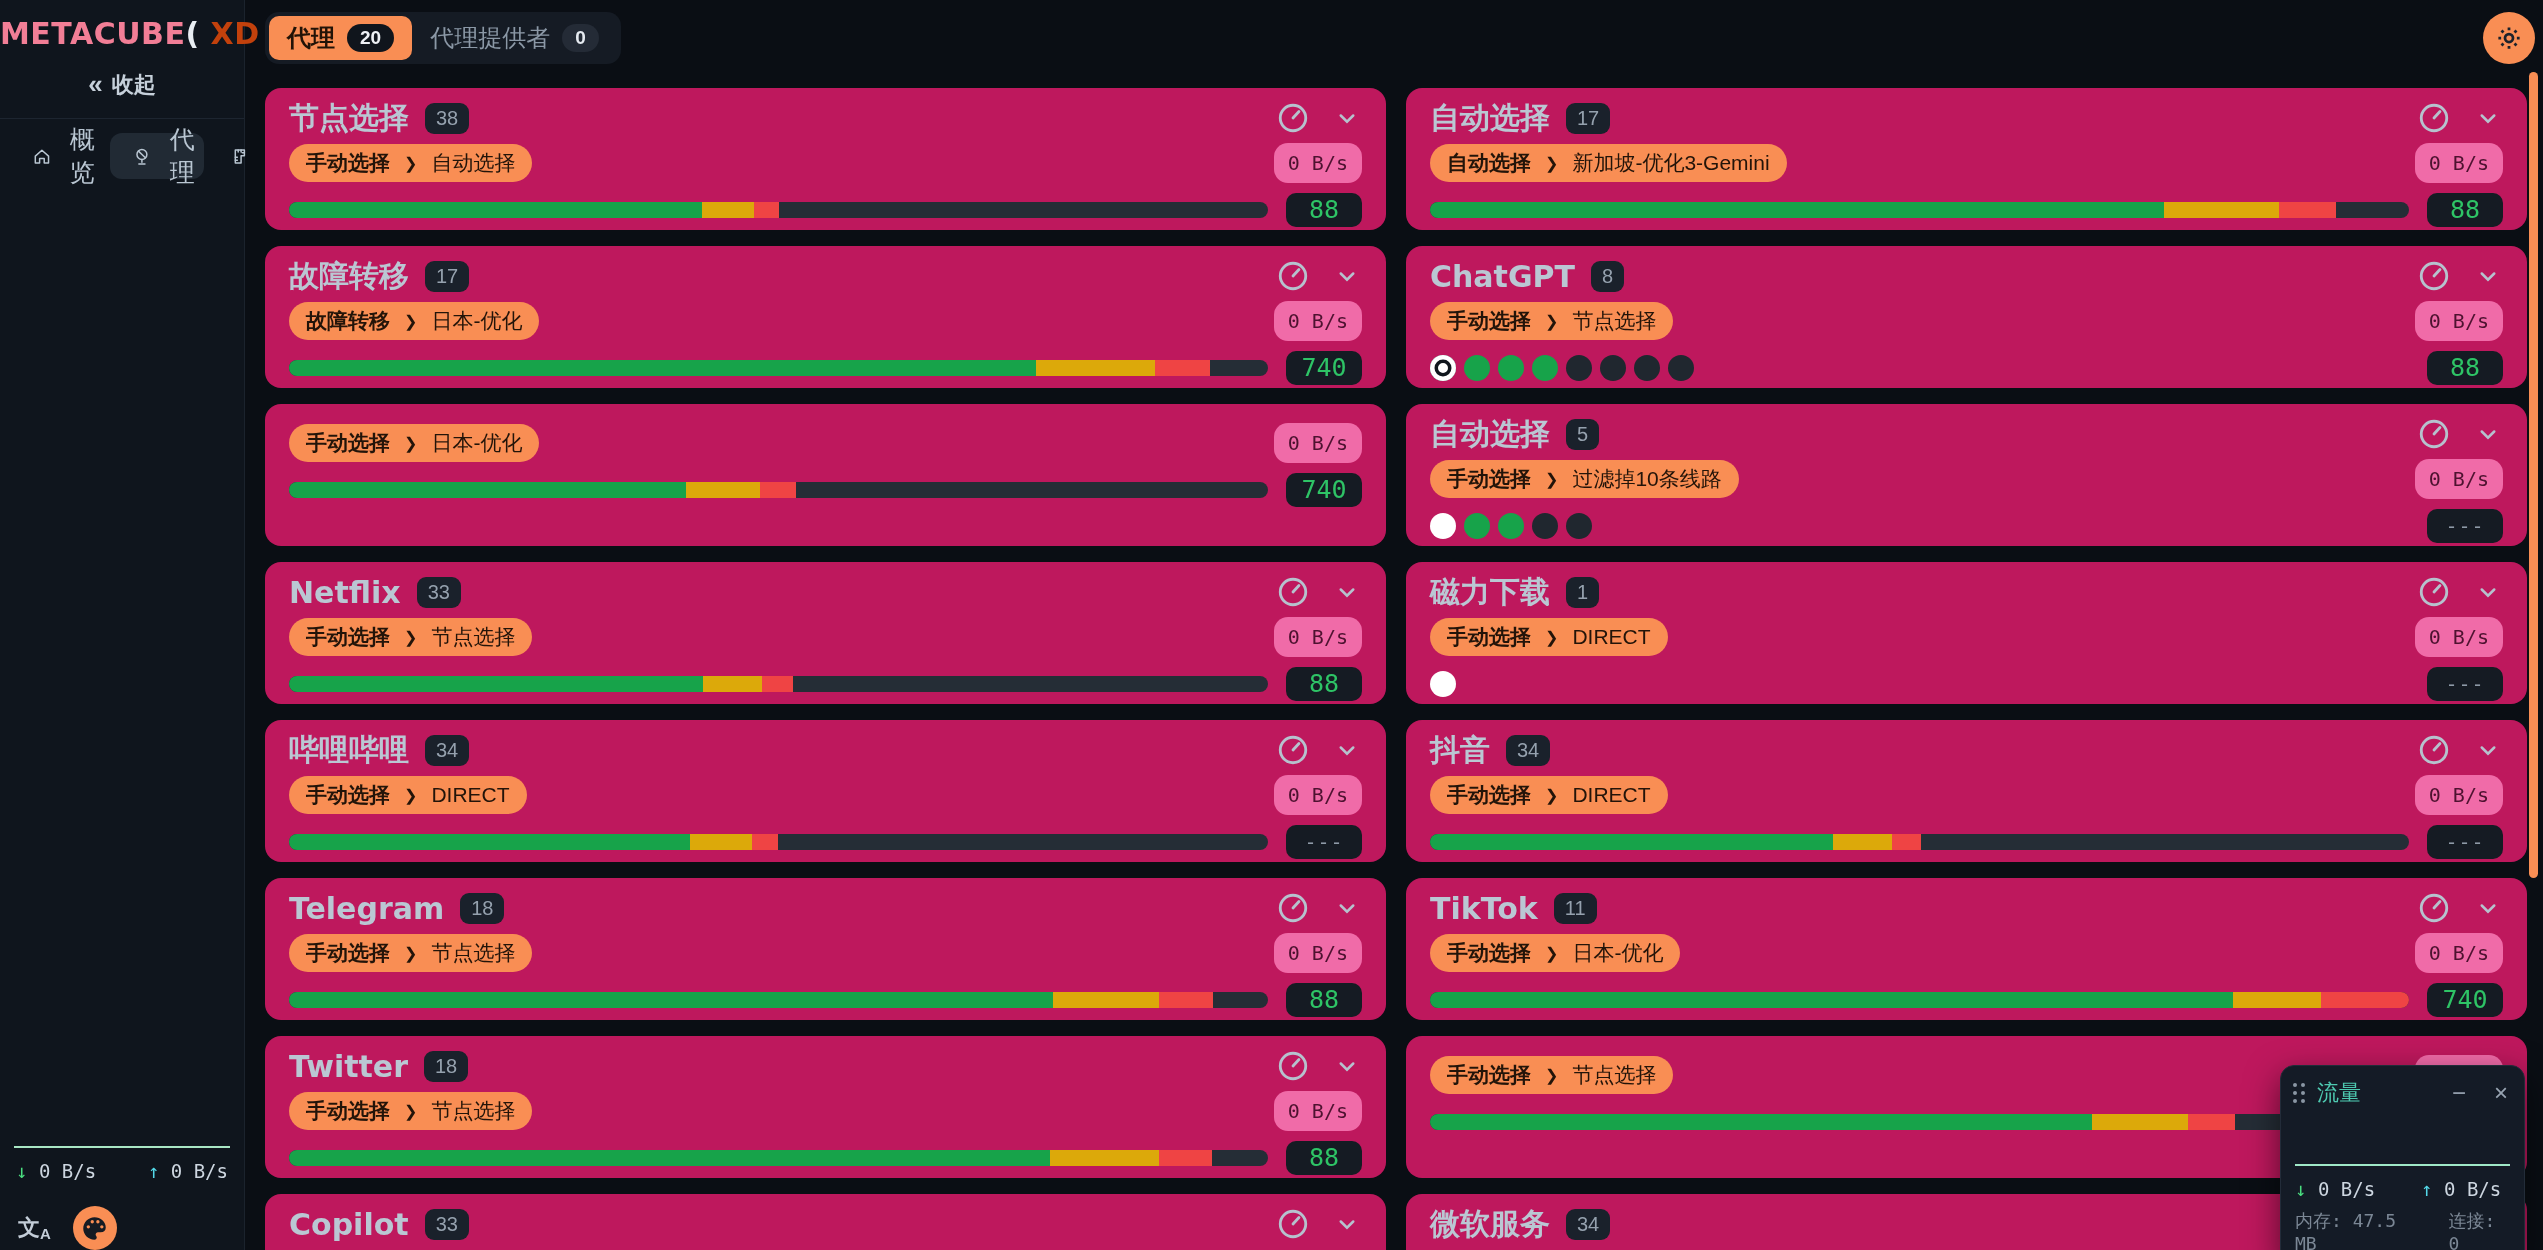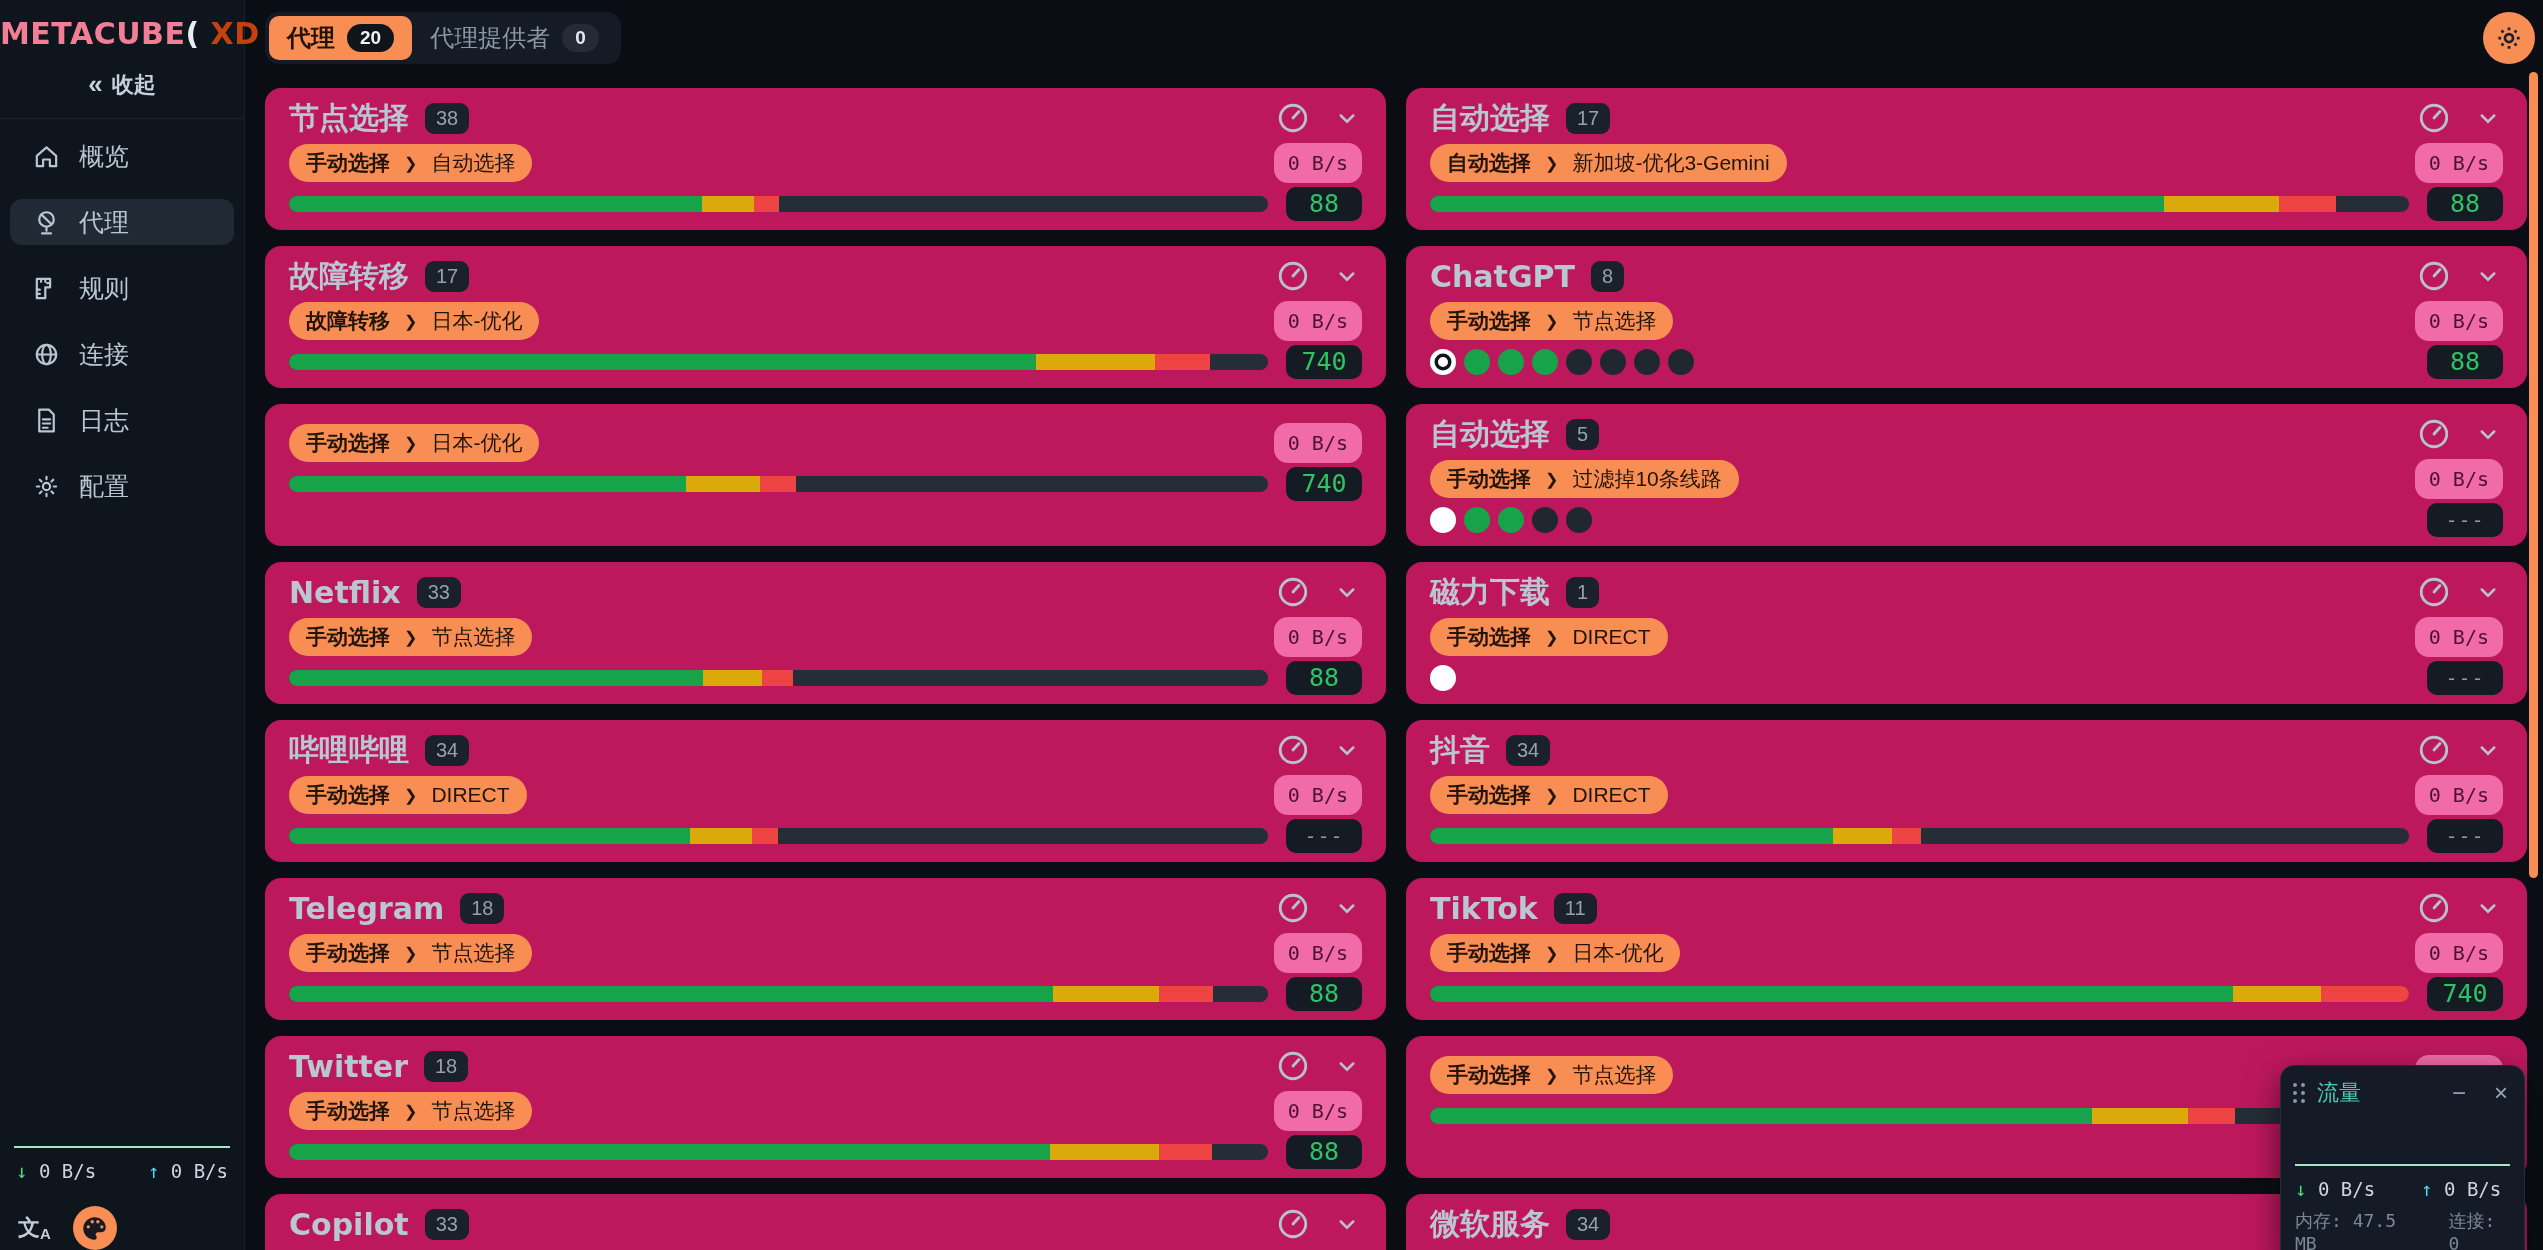--- a/index.html
+++ b/index.html
@@ -8,21 +8,21 @@
 
   
   .sidebar { position:absolute; left:0; top:0; width:245px; height:1250px; background:#0f151d; border-right:1px solid #1b232d; }
   .logo { text-align:center; padding-top:16px; font-family:"DejaVu Sans", sans-serif; font-size:30px; font-weight:bold; letter-spacing:.5px; white-space:nowrap; }
   .logo .pink { color:#f27e96; }
   .logo .paren { color:#e8edf2; }
   .logo .xd { color:#c2410c; }
   .collapse { display:flex; justify-content:center; align-items:center; gap:12px; margin-top:18px; color:#c6d0da; font-size:22px; font-weight:bold; cursor:pointer; }
   .collapse .chev { font-size:26px; letter-spacing:-3px; }
   .side-divider { height:1px; background:#1d2530; margin-top:18px; }
-  .nav { margin:14px 10px 0 10px; display:flex; flex-direction:column; gap:20px; }
+  .nav { margin:14px 10px 0 10px; display:flex; flex-direction:row; gap:6px; }
   .nav-item { display:flex; align-items:center; gap:18px; height:46px; border-radius:12px; padding-left:22px; font-size:25px; color:#b9c6d2; cursor:pointer; }
   .nav-item.active { background:#212a34; }
   .nav-item svg { width:29px; height:29px; stroke:#b9c6d2; fill:none; stroke-width:1.8; stroke-linecap:round; stroke-linejoin:round; }
 
   .side-bottom { position:absolute; left:0; right:0; bottom:0; }
   .green-line { height:2px; background:#a8e6c3; margin:0 14px; }
   .side-speeds { display:flex; justify-content:space-between; padding:12px 16px 10px 16px; font-family:"DejaVu Sans Mono", monospace; font-size:19px; color:#cdd6e0; }
   .arrow-down { color:#4ade80; }
   .arrow-up { color:#53d8e8; }
   .side-tools { display:flex; align-items:center; gap:22px; padding:14px 0 0 18px; }
@@ -49,21 +49,21 @@
   .card-title { font-family:"DejaVu Sans", sans-serif; font-size:30px; font-weight:600; color:#bac7d3; }
   .card-count { margin-left:16px; background:#1a212b; color:#95a1ae; font-size:20px; padding:4px 11px; border-radius:9px; }
   .card-icons { margin-left:auto; display:flex; align-items:center; gap:22px; }
   .card-icons svg { stroke:#b6c2ce; fill:none; stroke-width:2; stroke-linecap:round; cursor:pointer; }
   .badge-row { display:flex; align-items:center; margin-top:8px; height:38px; }
   .mode-badge { display:inline-flex; align-items:center; gap:14px; background:#f98e54; height:38px; border-radius:19px; padding:0 17px; cursor:pointer; }
   .mode-badge .mode { font-size:21px; font-weight:bold; color:#231409; }
   .mode-badge .sep { font-size:16px; color:#231409; }
   .mode-badge .sel { font-size:21px; color:#231409; }
   .speed-badge { margin-left:auto; background:#f06ba8; border-radius:14px; height:40px; line-height:40px; padding:0 14px; font-family:"DejaVu Sans Mono", monospace; font-size:20px; color:#4e1230; }
-  .ind-row { display:flex; align-items:center; margin-top:5px; height:34px; gap:18px; }
+  .ind-row { display:flex; align-items:center; margin-top:11px; height:34px; gap:18px; }
   .bar { flex:1; height:16px; border-radius:8px; background:#252d36; overflow:hidden; display:flex; }
   .seg { height:100%; }
   .dots { flex:1; display:flex; gap:8px; align-items:center; }
   .dot { width:26px; height:26px; border-radius:50%; cursor:pointer; }
   .dot.current { background:#ffffff; box-shadow:inset 0 0 0 4.5px #ffffff, inset 0 0 0 8px #10161d; }
   .dot.solid { background:#ffffff; }
   .dot.ok { background:#17a34a; }
   .dot.idle { background:#20272f; }
   .lat-pill { width:76px; height:34px; background:#151b23; border-radius:10px; text-align:center; line-height:34px; font-family:"DejaVu Sans Mono", monospace; font-size:25px; color:#2ec466; flex:none; }
   .lat-pill.na { color:#8e9aa7; font-size:20px; letter-spacing:1px; }

